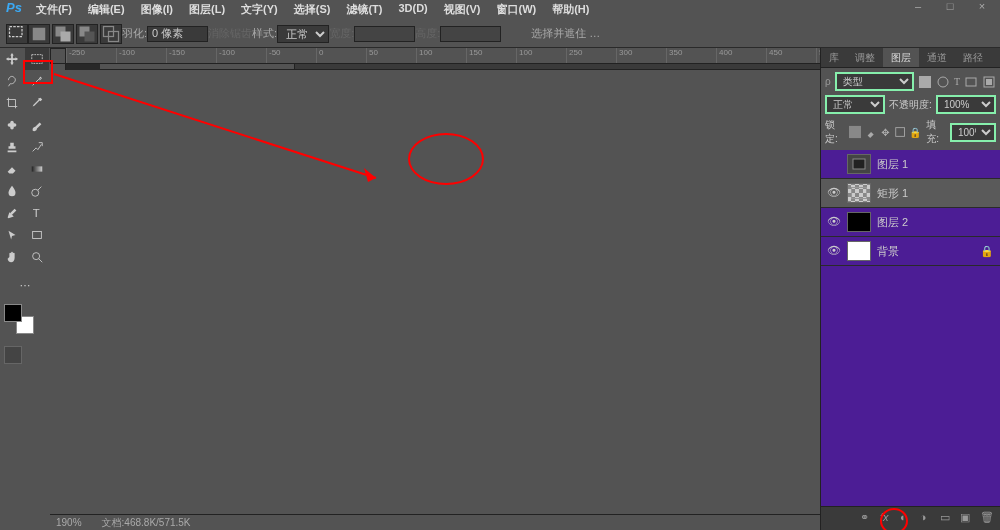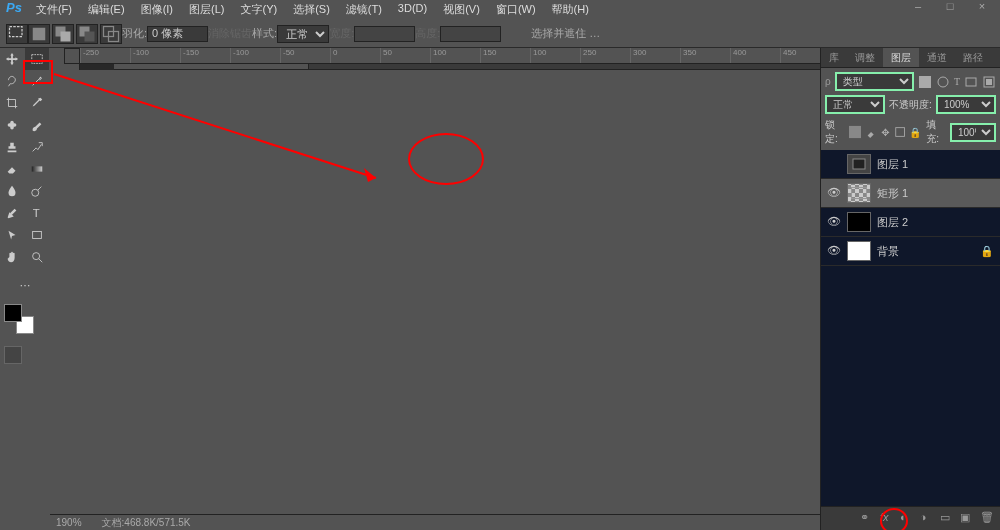--- a/index.html
+++ b/index.html
@@ -1,20 +1,20 @@
 <!DOCTYPE html>
 <html><head>
 <meta charset="utf-8">
 <style>
 * { margin: 0; padding: 0; box-sizing: border-box; font-family: sans-serif; }
 body { background: #535353; color: #ccc; width: 1000px; height: 530px; overflow: hidden; font-size: 11px; position: relative; }
 
 .titlebar { background: #535353; height: 20px; display: flex; padding: 0 6px; }
 .ps-logo { color: #3ba9f4; font-weight: bold; font-size: 13px; margin-right: 8px; font-style: italic; }
-.menus { display: flex; gap: 4px; }
+.menus { display: flex; gap: 4px; font-weight: bold; }
 .menus span { padding: 2px 6px; cursor: default; color: #ddd; font-size: 11px; }
 .win-ctrl { margin-left: auto; display: flex; gap: 8px; }
 .win-ctrl span { width: 24px; text-align: center; color: #aaa; cursor: pointer; }
 
 .options { background: #535353; height: 28px; display: flex; align-items: center; padding: 0 6px; border-bottom: 1px solid #2a2a2a; }
 .opt-icon { width: 22px; height: 20px; background: #3a3a3a; border: 1px solid #222; display:flex; align-items:center; justify-content:center; }
 .opt-group { display: flex; gap: 2px; }
 .opt-text { color: #aaa; font-size: 11px; }
 .opt-input { background: #3a3a3a; border: 1px solid #222; color: #ccc; padding: 1px 4px; width: 61px; font-size: 11px; }
 .opt-select { background: #3a3a3a; border: 1px solid #222; color: #ccc; padding: 1px 4px; font-size: 11px; }
@@ -25,39 +25,39 @@
 .toolbox { width: 50px; background: #535353; display: flex; flex-direction: column; position: absolute; left: 0; top: 48px; bottom: 0; z-index: 5; }
 .tool-grid { display: grid; grid-template-columns: 1fr 1fr; }
 .tool { width: 24px; height: 22px; display: flex; align-items: center; justify-content: center; color: #ccc; cursor: pointer; position: relative; }
 .tool.sel { background: #3a3a3a; }
 .tool svg { width: 14px; height: 14px; }
 .swatch { margin: 8px 4px; position: relative; width: 30px; height: 30px; }
 .swatch-fg { position: absolute; width: 18px; height: 18px; background: #000; border: 1px solid #888; top: 0; left: 0; z-index: 2; }
 .swatch-bg { position: absolute; width: 18px; height: 18px; background: #fff; border: 1px solid #888; bottom: 0; right: 0; }
 .qm { margin: 4px; width: 18px; height: 18px; border: 1px solid #666; background: #444; }
 
-.canvas-area { flex: 1; background: #282828; position: relative; overflow: hidden; margin-left: 64px; }
+.canvas-area { flex: 1; background: #282828; position: relative; overflow: hidden; margin-left: 50px; }
 .ruler-h { position: absolute; top: 0; left: 16px; right: 0; height: 16px; background: #535353; border-bottom: 1px solid #222; display: flex; font-size: 8px; color: #999; }
 .ruler-h div { width: 50px; border-left: 1px solid #666; padding-left: 2px; }
 .ruler-v { position: absolute; top: 16px; left: 0; bottom: 0; width: 16px; background: #535353; border-right: 1px solid #222; }
 .ruler-c { position: absolute; top: 0; left: 0; width: 16px; height: 16px; background: #535353; border: 1px solid #222; }
 
 .statusbar { position: absolute; bottom: 0; left: 50px; right: 180px; height: 16px; background: #535353; border-top: 1px solid #222; display: flex; align-items: center; padding: 0 6px; font-size: 10px; color: #aaa; gap: 20px; }
 
 .panels { width: 180px; background: #535353; border-left: 1px solid #222; position: absolute; right: 0; top: 48px; bottom: 0; display: flex; flex-direction: column; }
 .panel-tabs { display: flex; background: #3a3a3a; height: 20px; border-bottom: 1px solid #222; }
 .panel-tab { padding: 3px 8px; font-size: 10px; color: #999; }
 .panel-tab.active { background: #535353; color: #ddd; }
 
 .layer-opts { padding: 4px; display: flex; flex-direction: column; gap: 4px; font-size: 10px; }
 .layer-row { display: flex; align-items: center; gap: 4px; }
 .layer-select { flex: 1; background: #3a3a3a; border: 2px solid #86efac; color: #ccc; padding: 1px 2px; font-size: 10px; }
 .mini-ic { width: 14px; height: 14px; fill: #aaa; }
 
-.layer-list { flex: 1; background: #0f172a; overflow: auto; }
+.layer-list { flex: 1; background: #4c1d95; overflow: auto; }
 .layer-item { display: flex; align-items: center; padding: 4px 6px; border-bottom: 1px solid #2a2a2a; gap: 6px; font-size: 11px; }
 .layer-item.sel { background: #5a5a5a; }
 .eye { width: 14px; height: 14px; color: #ccc; }
 .thumb { width: 24px; height: 20px; border: 1px solid #666; background: #000; }
 .thumb.checker { background: repeating-conic-gradient(#888 0% 25%, #ccc 0% 50%) 50%/8px 8px; position:relative; }
 .thumb.checker::after { content:''; position:absolute; inset:3px; border:1px solid #999; }
 .thumb.white { background: #fff; }
 .thumb.grp { background: #444; border: 1px solid #666; display:flex; align-items:center; justify-content:center; }
 .lock { margin-left: auto; color: #999; }
 

